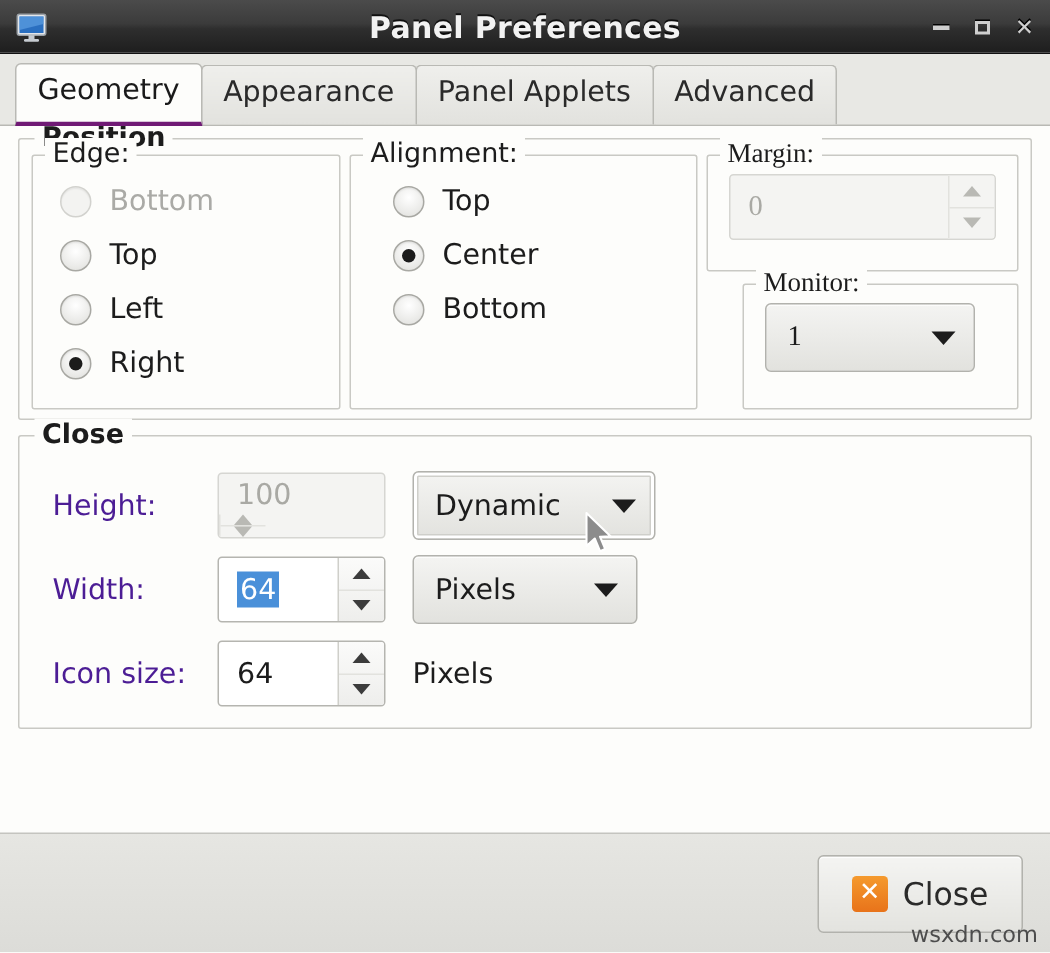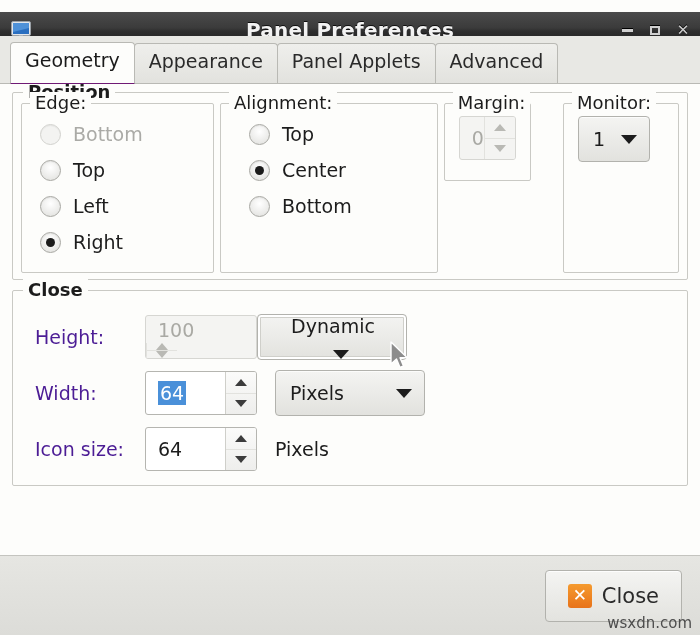--- a/index.html
+++ b/index.html
@@ -25,21 +25,20 @@
     position: absolute;
     left: 0; top: 0;
     width: 700px;
     height: 36px;
     background: linear-gradient(to bottom, #4b4b4b 0%, #3b3b3b 45%, #2e2e2e 55%, #1e1e1e 100%);
     border-bottom: 1px solid #111;
     box-sizing: border-box;
     display: flex;
     align-items: center;
     padding: 16px 6px;
-    margin-top: 12px;
   }
   .title-icon {
     width: 26px; height: 26px;
     margin-left: 2px;
     flex: 0 0 auto;
     display: flex;
     align-items: center;
     justify-content: center;
   }
   .title-text {
@@ -120,21 +119,21 @@
     line-height: 1.25;
     box-sizing: border-box;
     height: 40px;
   }
   .tab.active {
     background: #fdfdfb;
     color: #1a1a1a;
     z-index: 2;
     height: 42px;
     margin-bottom: -1px;
-    border-bottom: 1px solid #701a75;
+    border-bottom: 3px solid #701a75;
   }
 
   
   .content {
     position: absolute;
     left: 0; top: 84px;
     width: 700px;
     height: 471px;
     background: #fdfdfb;
     box-sizing: border-box;
@@ -181,21 +180,21 @@
     height: 188px;
     padding: 10px 8px 6px 8px;
   }
   .pos-row {
     display: flex;
     height: 100%;
     gap: 6px;
   }
   #edge-subgroup  { width: 206px; padding: 12px 0 0 18px; }
   #align-subgroup { width: 232px; padding: 12px 0 0 28px; }
-  .right-col { flex: 1; display: flex; flex-direction: row; gap: 8px; }
+  .right-col { flex: 1; display: flex; flex-direction: column; gap: 8px; font-family: Liberation Serif, serif; }
   #margin-subgroup  { height: 78px; padding: 12px 14px 0 14px; }
   #monitor-subgroup { flex: 1; padding: 12px 28px 0 14px; margin-left: 24px; }
 
   
   .radio-row {
     display: flex;
     align-items: center;
     height: 36px;
     gap: 12px;
   }
@@ -498,21 +497,21 @@
           <div class="sval">100</div>
           <div class="btns">
             <div class="up">
                 <span class="arrow-up"></span>
               </div>
             <div class="dn">
                 <span class="arrow-dn"></span>
               </div>
           </div>
         </div>
-        <div class="combo focused" style="width:150px; flex-direction:column;">
+        <div class="combo focused" style="width:162px; margin-left:18px;">
           <span class="ctext">Dynamic</span>
           <span class="cdn"></span>
         </div>
       </div>
 
       <div class="size-row">
         <span class="size-label">Width:</span>
         <div class="spin" style="width:112px;">
           <div class="sval">
               <span class="sel">64</span>

